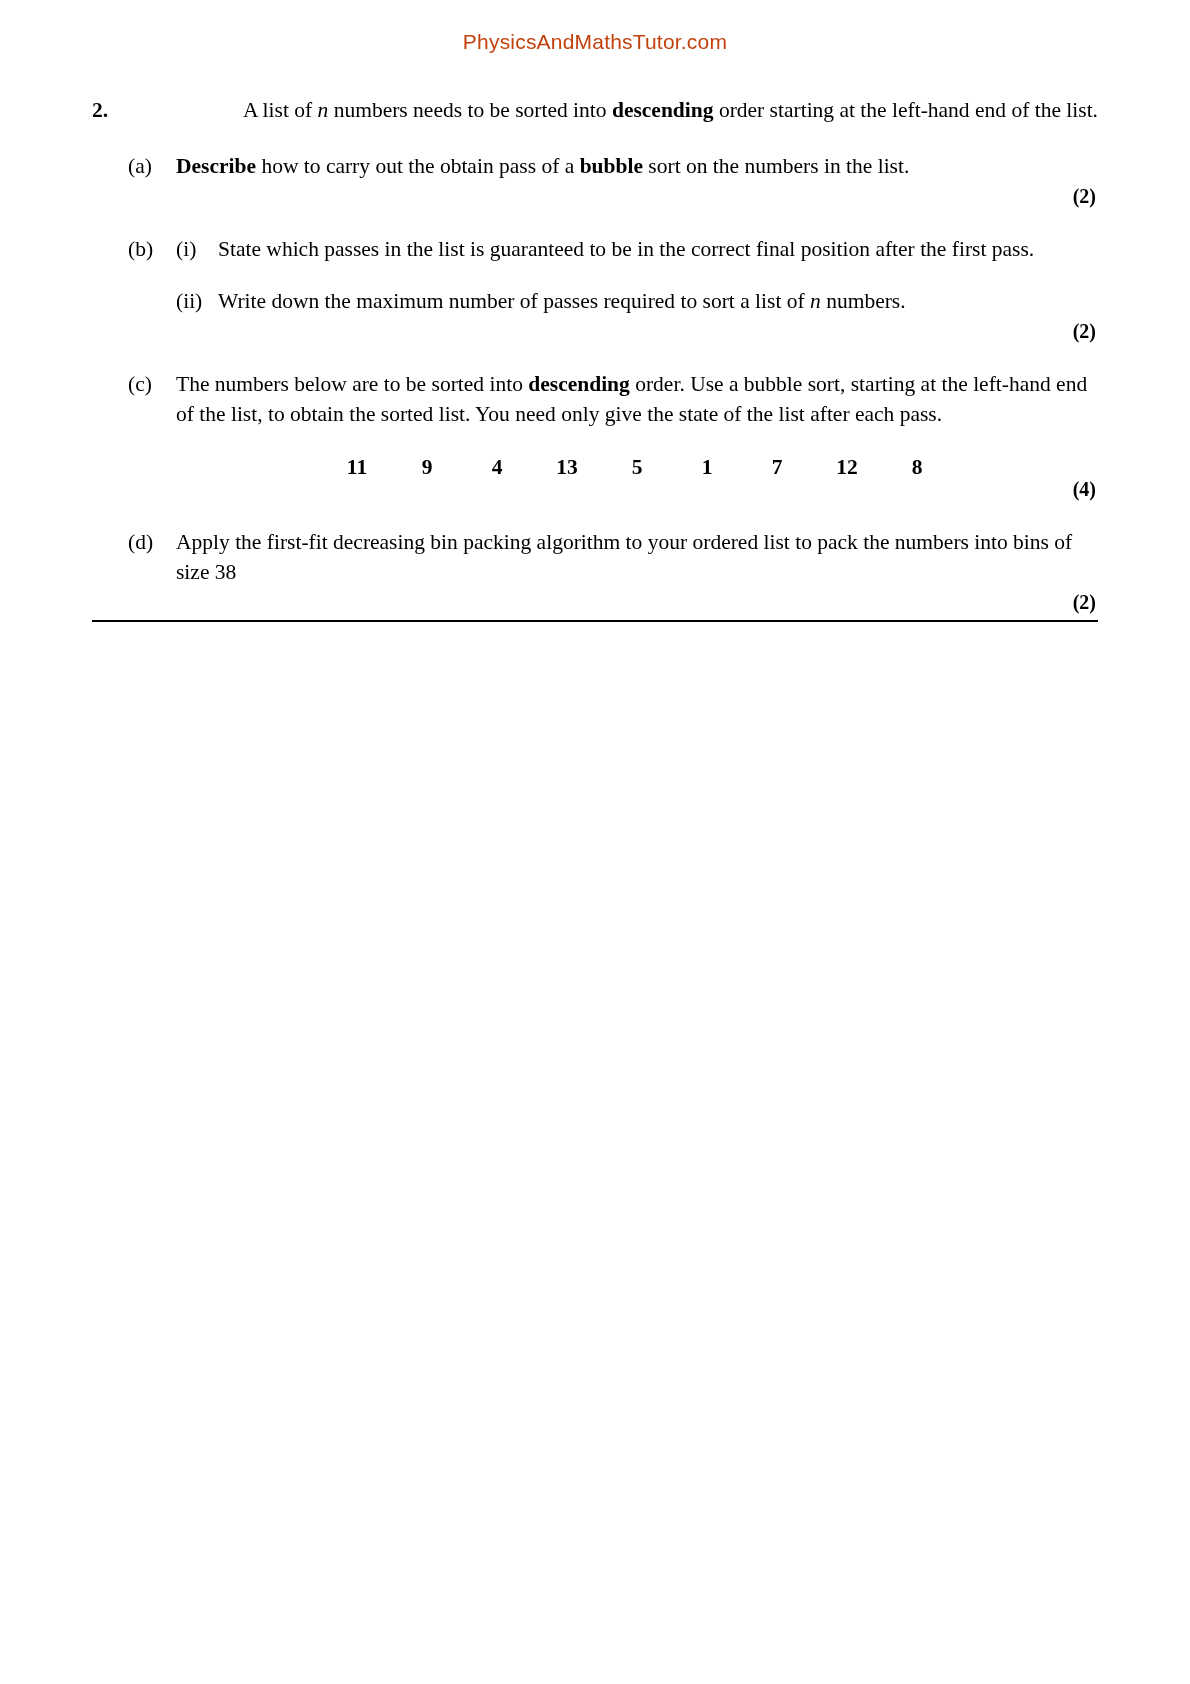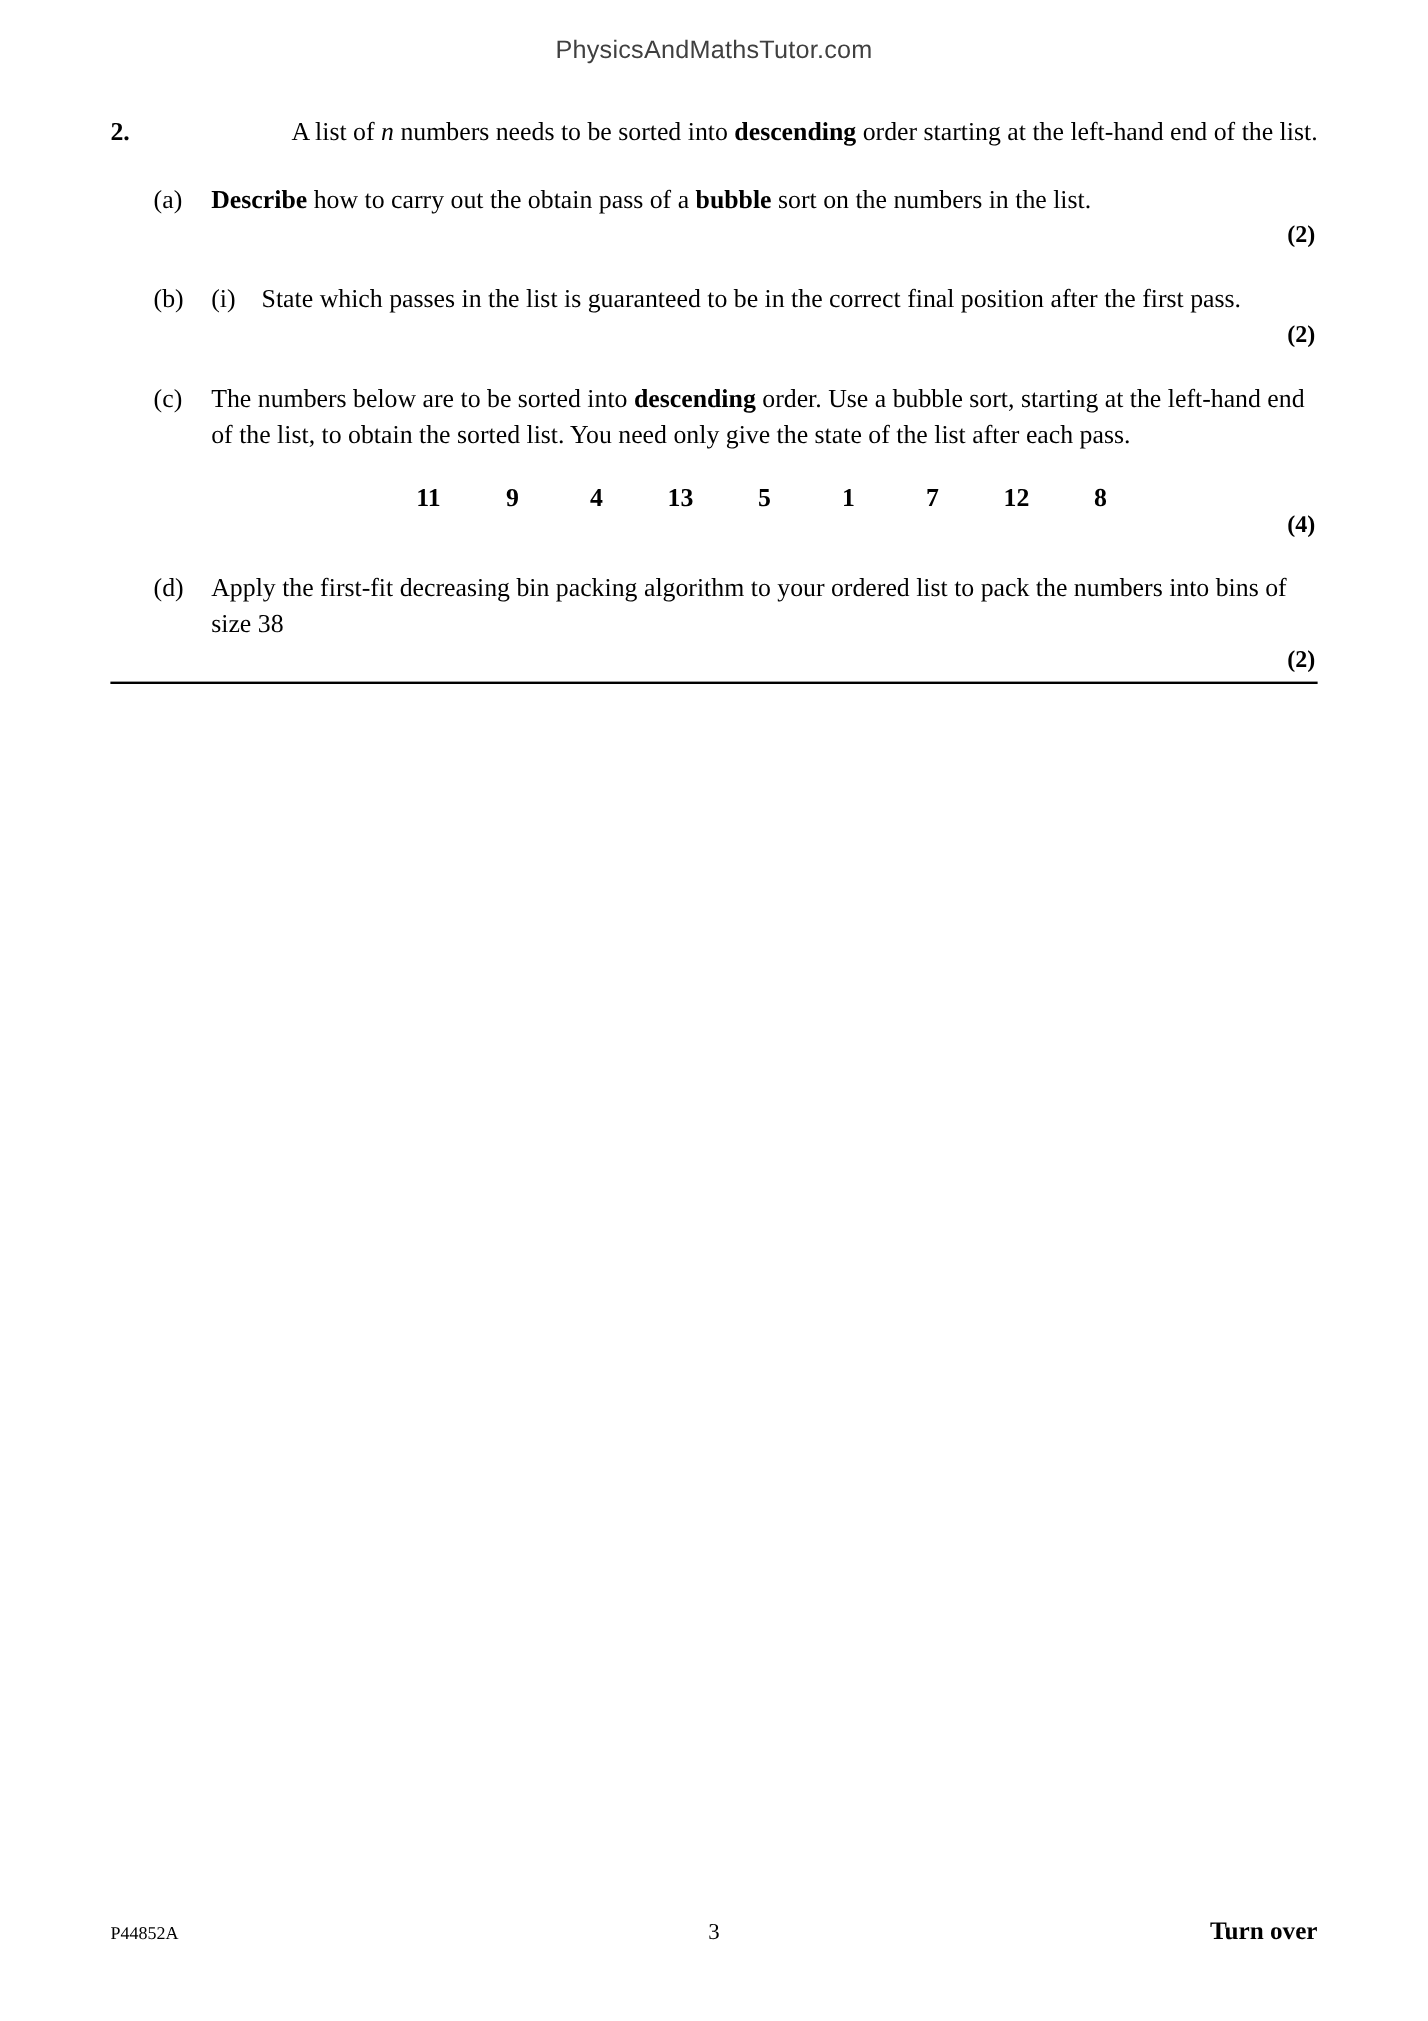--- a/index.html
+++ b/index.html
@@ -21,21 +21,21 @@
     box-sizing: border-box;
   }
   .watermark {
     position: absolute;
     top: 30px;
     left: 0;
     width: 100%;
     text-align: center;
     font-family: "Liberation Sans", sans-serif;
     font-size: 21px;
-    color: #404040;
+    color: #c2410c;
     letter-spacing: 0.2px;
   }
   .content {
     position: absolute;
     top: 95px;
     left: 92px;
     width: 1006px;
   }
   .qrow {
     display: flex;
@@ -174,20 +174,24 @@
       <div class="ptext"><strong>Describe</strong><span> how to carry out the obtain pass of a </span><strong>bubble</strong><span> sort on the numbers in the list.</span></div>
     </div>
     <div class="marks">(2)</div>
 
     <div class="part">
       <div class="plabel">(b)</div>
       <div class="ptext">
         <div class="sub">
           <div class="sublabel">(i)</div>
           <div class="subtext">State which passes in the list is guaranteed to be in the correct final position after the first pass.</div>
+        </div>
+        <div class="sub">
+          <div class="sublabel">(ii)</div>
+          <div class="subtext"><span>Write down the maximum number of passes required to sort a list of </span><em>n</em><span> numbers.</span></div>
         </div>
       </div>
     </div>
     <div class="marks">(2)</div>
 
     <div class="part">
       <div class="plabel">(c)</div>
       <div class="ptext"><span>The numbers below are to be sorted into </span><strong>descending</strong><span> order.  Use a bubble sort, starting at the left-hand end of the list, to obtain the sorted list.  You need only give the state of the list after each pass.</span></div>
     </div>
 
@@ -207,19 +211,14 @@
     <div class="part">
       <div class="plabel">(d)</div>
       <div class="ptext">Apply the first-fit decreasing bin packing algorithm to your ordered list to pack the numbers into bins of size 38</div>
     </div>
     <div class="marks">(2)</div>
 
     <div class="rule"></div>
 
   </div>
 
-  <div class="footer">
-    <div class="footer-left">P44852A</div>
-    <div class="footer-center">3</div>
-    <div class="footer-right">Turn over</div>
-  </div>
 
 </div>
 
 </body></html>

